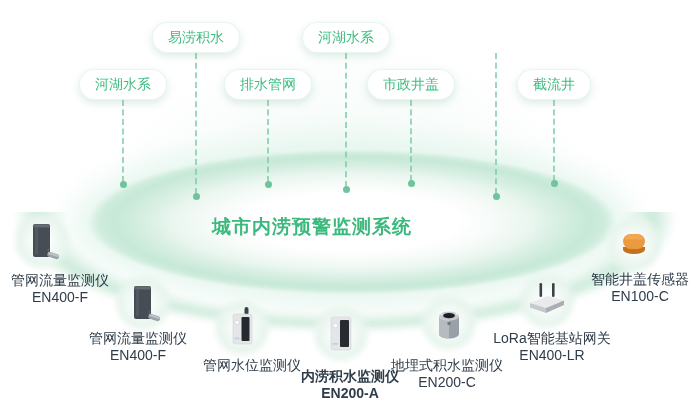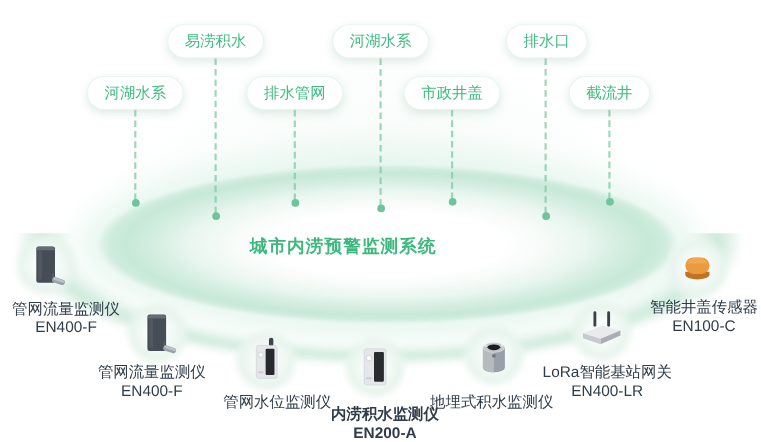--- a/index.html
+++ b/index.html
@@ -25,21 +25,21 @@
     background:rgba(214,240,227,0.55);filter:blur(14px);
   }
   .ellipse{
     position:absolute;left:88px;top:150px;width:528px;height:144px;border-radius:50%;
     background:radial-gradient(closest-side at 50% 50%,
       #ffffff 0%,#ffffff 40%,#f6fbf8 55%,#e9f6ef 68%,#d5eee1 80%,#c7e9d7 90%,#cfecdd 96%,rgba(207,236,221,0) 100%);
     filter:blur(1px);
   }
   .title{
     position:absolute;left:0;top:214px;width:624px;text-align:center;
-    font-size:16px;font-weight:700;color:#3bb87c;letter-spacing:1px;
+    font-size:19px;font-weight:700;color:#3bb87c;letter-spacing:1px;
   }
   
   .connector{position:absolute;width:0;border-left:2px dashed rgba(124,202,165,0.75);}
   .connector .dot{
     position:absolute;left:-4px;bottom:-6px;width:7px;height:7px;border-radius:50%;background:#6fc49d;
   }
   
   .pill{
     position:absolute;transform:translateX(-50%);height:29px;line-height:29px;
     padding:0 15px;background:#ffffff;border:1px solid rgba(232,246,239,0.95);border-radius:16px;
@@ -87,21 +87,20 @@
     </div>
   <div class="connector" style="left:495px;top:53px;height:141px;">
       <span class="dot"></span>
     </div>
   <div class="connector" style="left:553px;top:100px;height:81px;">
       <span class="dot"></span>
     </div>
 
   <div class="pill" style="left:346px;top:22px;">河湖水系</div>
   <div class="pill" style="left:196px;top:22px;">易涝积水</div>
-  <div class="pill" style="left:497px;top:22px;">排水口</div>
   <div class="pill" style="left:123px;top:69px;">河湖水系</div>
   <div class="pill" style="left:268px;top:69px;">排水管网</div>
   <div class="pill" style="left:554px;top:69px;">截流井</div>
   <div class="pill" style="left:411px;top:69px;">市政井盖</div>
 
   <div class="title">城市内涝预警监测系统</div>
 
   <div>
     <div class="bubble" style="left:11px;top:210px;">
       <svg width="46" height="46" viewBox="0 0 46 46">
@@ -178,20 +177,21 @@
         <ellipse cx="23" cy="16" rx="10" ry="4.6" fill="#d5d8db"></ellipse>
         <ellipse cx="23" cy="16" rx="9" ry="4" fill="#c2c6ca"></ellipse>
         <ellipse cx="23" cy="15.7" rx="5.8" ry="2.6" fill="#1c1f22"></ellipse>
         <circle cx="30.5" cy="14.2" r="1" fill="#eceef0"></circle>
         <circle cx="15.6" cy="14.3" r="1" fill="#eceef0"></circle>
         <rect x="21.5" y="22" width="3" height="3" rx="0.6" fill="#6f757c"></rect>
       </svg>
     </div>
     <div class="device-label" style="left:362px;top:357px;">
       <div class="device-name">地埋式积水监测仪</div>
+      <div class="device-model">EN200-C</div>
     </div>
   </div>
 
   <div>
     <div class="bubble" style="left:516px;top:270px;">
       <svg width="48" height="46" viewBox="0 0 48 46">
         <rect x="16.5" y="5" width="2.6" height="14" rx="1.3" fill="#3c4147"></rect>
         <rect x="29" y="5" width="2.6" height="14" rx="1.3" fill="#3c4147"></rect>
         <path d="M7 25 L25 18 L41 22.5 L23 30 Z" fill="#e8eaec"></path>
         <path d="M7 25 L23 30 L23 35 L7 29.5 Z" fill="#c6cad0"></path>

